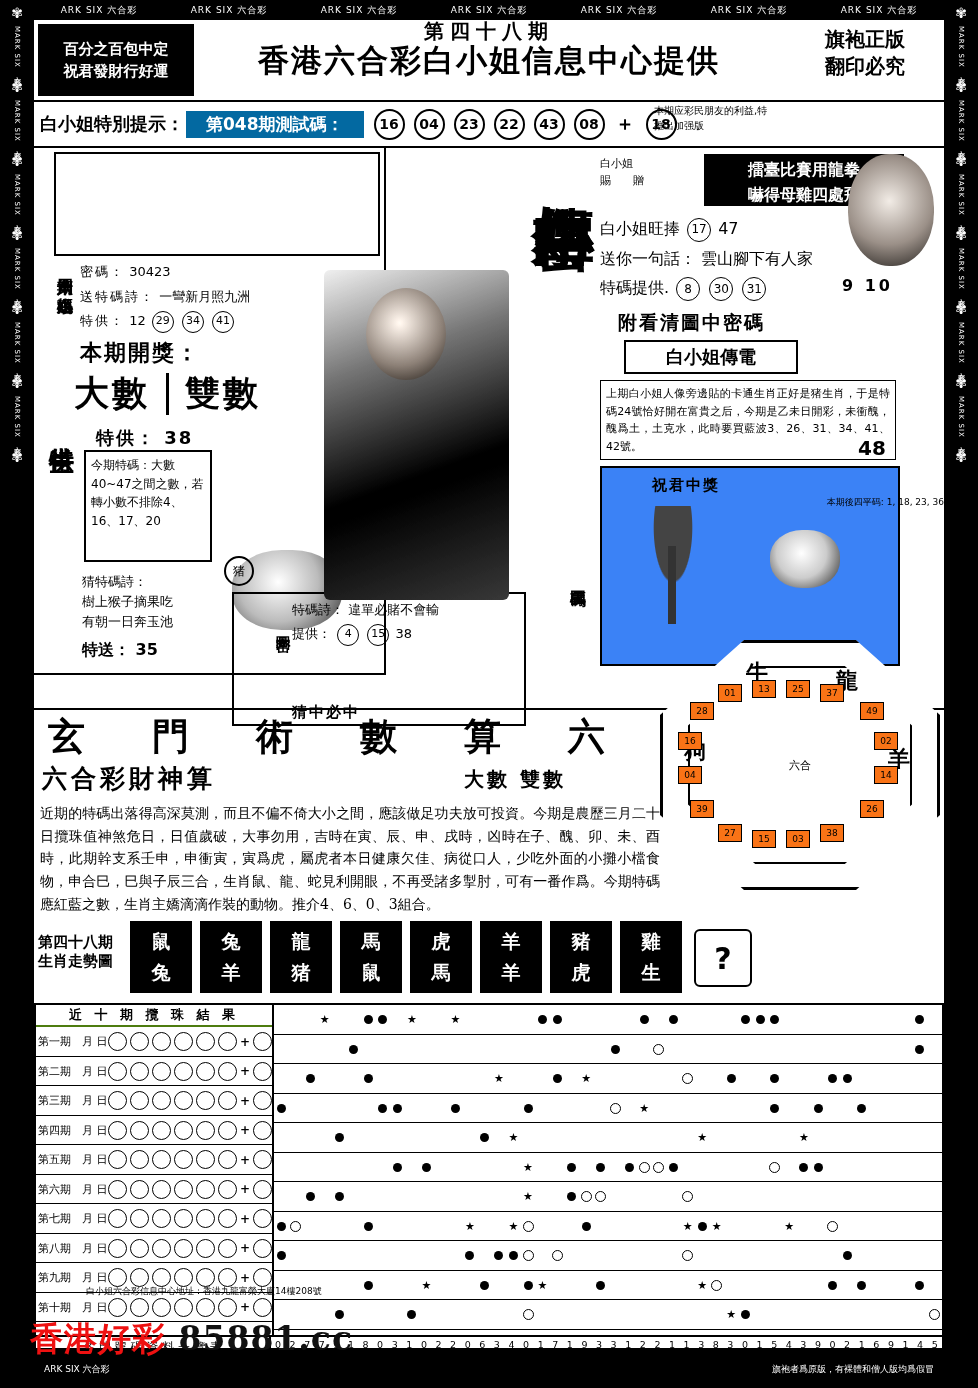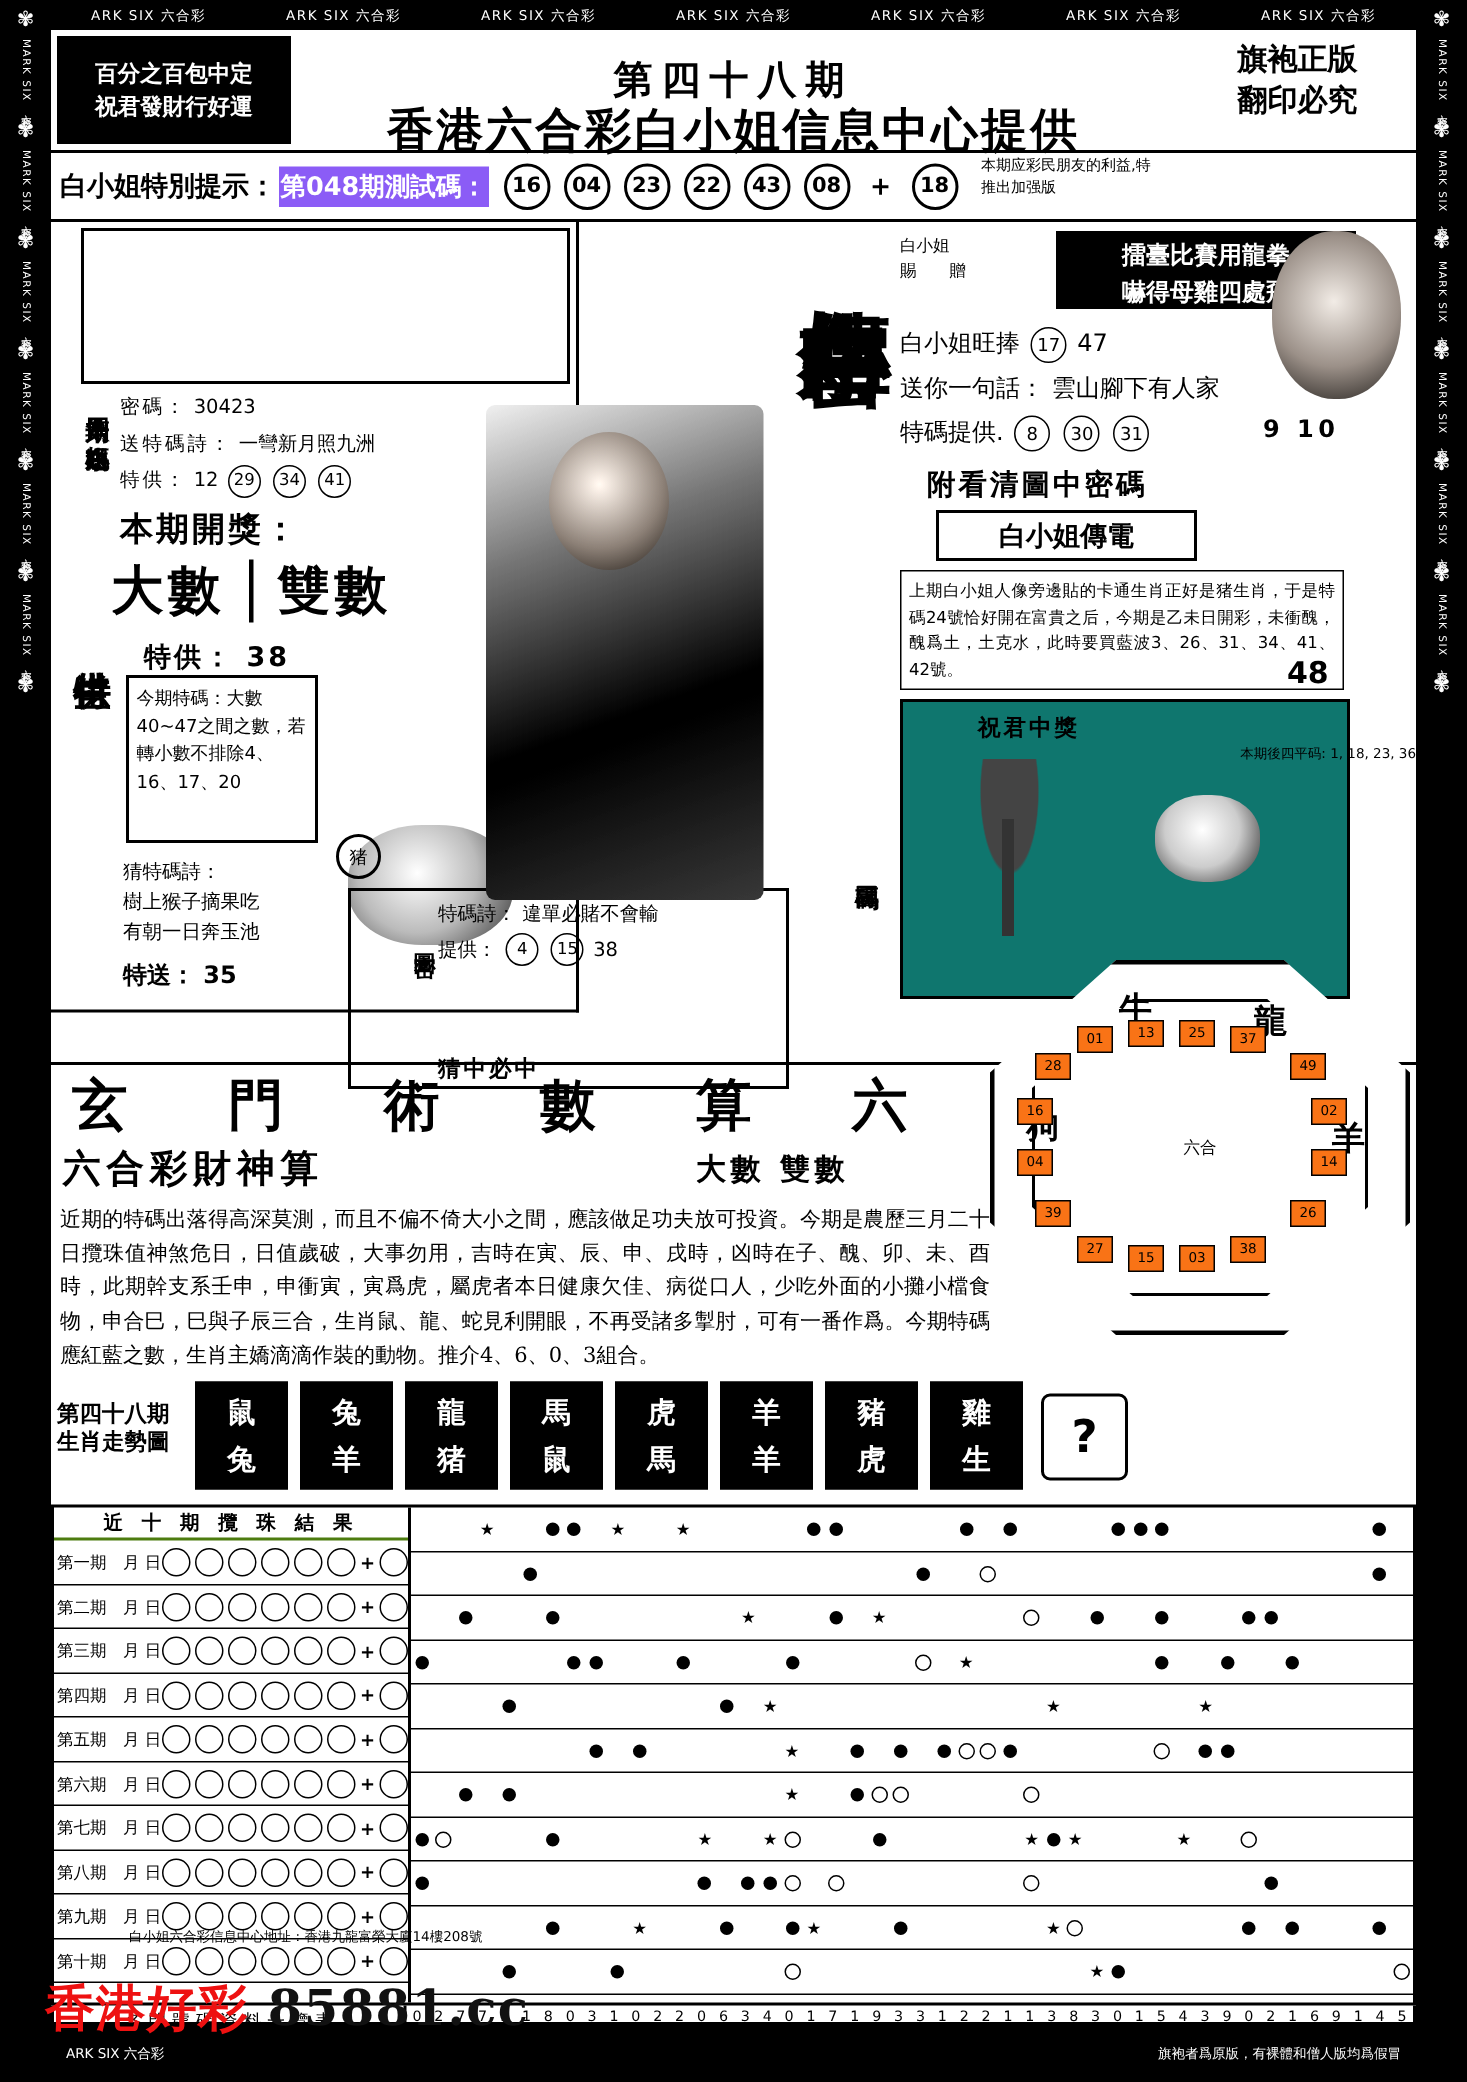--- a/index.html
+++ b/index.html
@@ -21,30 +21,30 @@
             font-size:9px;display:flex;align-items:center;justify-content:space-around;letter-spacing:1px;}
 
   .content{position:absolute;left:34px;right:34px;top:20px;bottom:40px;background:#fff;}
 
   
   .hdr{position:relative;height:80px;border-bottom:2px solid #000;}
   .hdr-left{position:absolute;left:4px;top:4px;width:150px;height:66px;border:3px double #000;
             background:#000;color:#fff;display:flex;flex-direction:column;align-items:center;
             justify-content:center;font-size:15px;line-height:1.5;font-weight:bold;}
   .hdr-mid{position:absolute;left:160px;right:160px;top:0;text-align:center;}
-  .issue{font-size:26px;font-weight:bold;letter-spacing:6px;line-height:1.1;margin-top:20px;}
+  .issue{font-size:20px;font-weight:bold;letter-spacing:6px;line-height:1.1;margin-top:0;}
   .maintitle{font-size:31px;font-weight:bold;letter-spacing:2px;line-height:1.2;
              font-family:"DejaVu Serif","Liberation Serif",serif;}
   .hdr-right{position:absolute;right:4px;top:6px;width:150px;text-align:center;font-size:20px;
              font-weight:bold;line-height:1.35;font-family:"DejaVu Serif","Liberation Serif",serif;}
 
   
   .tipsbar{position:relative;height:44px;border-bottom:2px solid #000;display:flex;align-items:center;padding-left:6px;}
   .tips-label{font-size:18px;font-weight:bold;white-space:nowrap;}
-  .tips-badge{background:#8b5cf6;color:#fff;font-size:17px;font-weight:bold;padding:2px 1px;margin-left:2px;}
+  .tips-badge{background:#0369a1;color:#fff;font-size:17px;font-weight:bold;padding:2px 20px;margin-left:2px;}
   .balls{display:flex;align-items:center;gap:9px;margin-left:10px;}
   .ball{width:27px;height:27px;border:2px solid #000;border-radius:50%;display:flex;
         align-items:center;justify-content:center;font-size:14px;font-weight:bold;}
   .plus{font-size:19px;font-weight:bold;margin:0 2px;}
   .tips-right{position:absolute;right:170px;top:2px;width:120px;font-size:10px;line-height:1.45;text-align:left;}
 
   
   .mid{position:relative;height:560px;}
 
   .mid-l{position:absolute;left:0;top:0;width:350px;height:525px;border:2px solid #000;border-top:none;border-left:none;}
@@ -107,21 +107,21 @@
           box-sizing:border-box;}
   .rlines{position:absolute;left:6px;top:66px;width:300px;font-size:16px;line-height:1.85;}
   .rlines .ib{display:inline-flex;width:22px;height:22px;border:1.5px solid #000;border-radius:50%;
               align-items:center;justify-content:center;font-size:12px;vertical-align:middle;margin:0 2px;}
   .seecode{position:absolute;left:24px;top:162px;font-size:19px;font-weight:bold;letter-spacing:2px;}
   .chuandian{position:absolute;left:30px;top:192px;width:170px;height:30px;border:2px solid #000;
              display:flex;align-items:center;justify-content:center;font-size:18px;font-weight:bold;}
   .paragraph{position:absolute;left:6px;top:232px;width:296px;font-size:11px;line-height:1.6;text-align:justify;
              border:1px solid #000;padding:4px 5px;box-sizing:border-box;}
   .bamboo{position:absolute;left:6px;top:318px;width:296px;height:196px;border:2px solid #000;
-          background:#0f766e;}
+          background:#3b82f6;}
   .bamboo-title{position:absolute;left:50px;top:8px;font-size:15px;font-weight:bold;letter-spacing:2px;}
   .tree{position:absolute;left:36px;top:38px;width:70px;height:120px;
         background:radial-gradient(ellipse at 50% 18%,#444 0 38%,transparent 40%);}
   .tree:after{content:"";position:absolute;left:30px;top:40px;width:8px;height:78px;background:#333;}
   .panda2{position:absolute;left:168px;top:62px;width:70px;height:58px;
           background:radial-gradient(circle at 45% 40%,#fff,#ccc 48%,#222 100%);border-radius:46%;}
 
   .farright{position:absolute;right:0;top:0;width:110px;height:525px;}
   .fr-face{position:absolute;left:14px;top:6px;width:86px;height:112px;
            background:radial-gradient(circle at 48% 42%,#f2ece6,#9b9088 55%,#201d1a 100%);border-radius:48%;}

